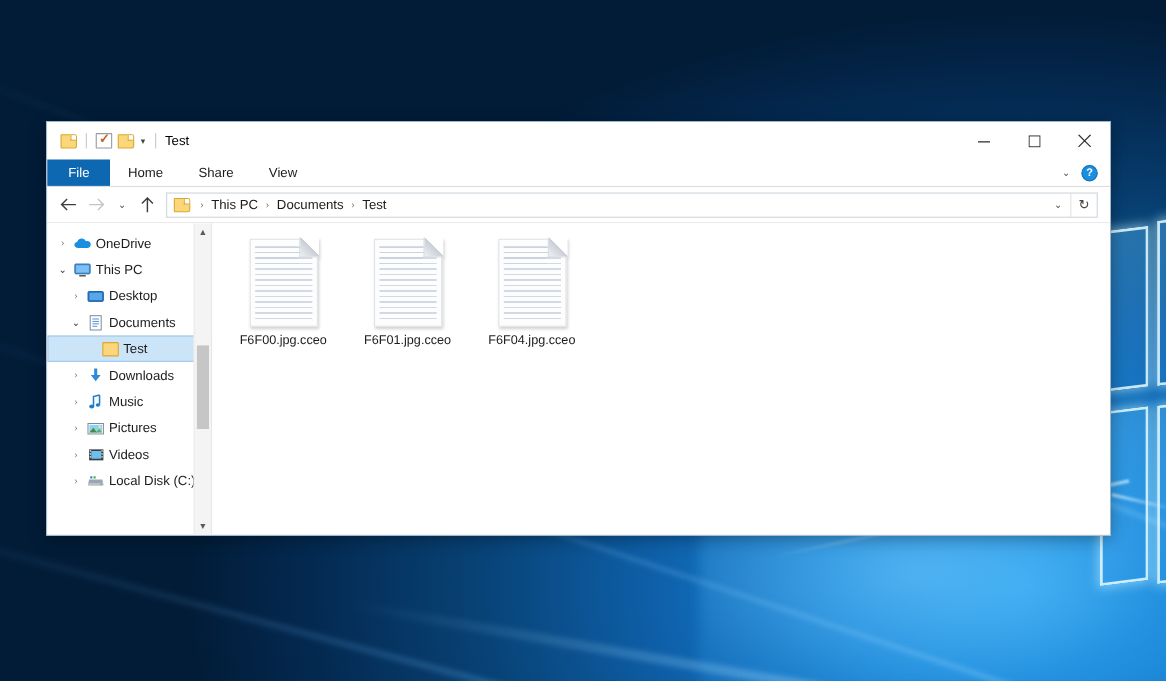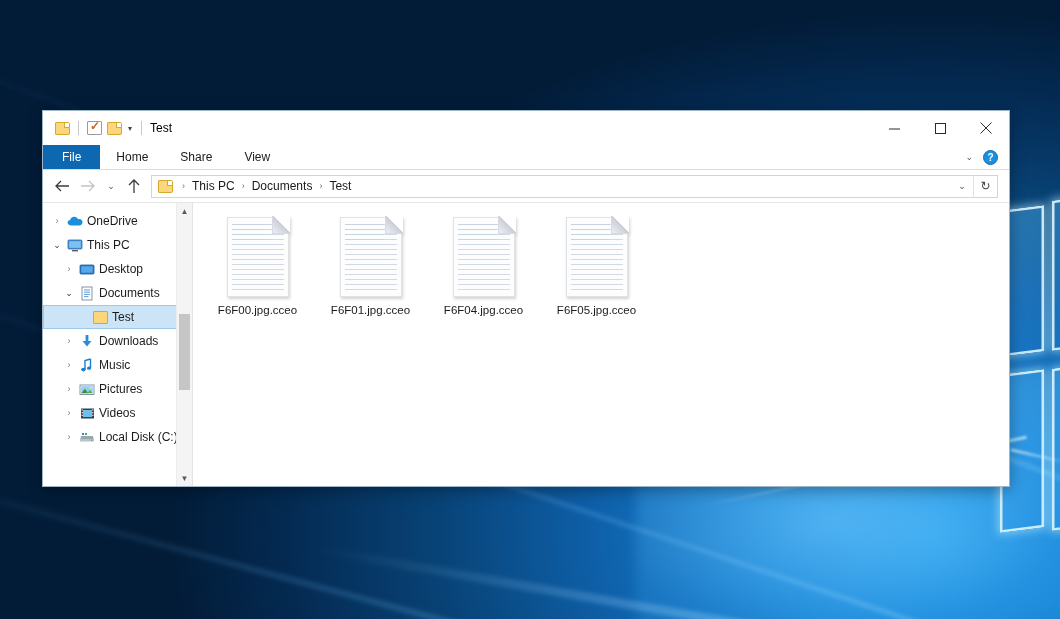--- a/index.html
+++ b/index.html
@@ -481,28 +481,19 @@
         <div class="item">
           <div class="fileicon">
             <div class="page"></div>
             <div class="lines"></div>
             <div class="lines short"></div>
             <div class="fold"></div>
           </div>
           <div class="fname">F6F04.jpg.cceo</div>
         </div>
 
-        <div class="item">
-          <div class="fileicon">
-            <div class="page"></div>
-            <div class="lines"></div>
-            <div class="lines short"></div>
-            <div class="fold"></div>
-          </div>
-          <div class="fname">F6F05.jpg.cceo</div>
-        </div>
 
       </div>
     </div>
   </div>
 
 
 </div>
 
 </body></html>

